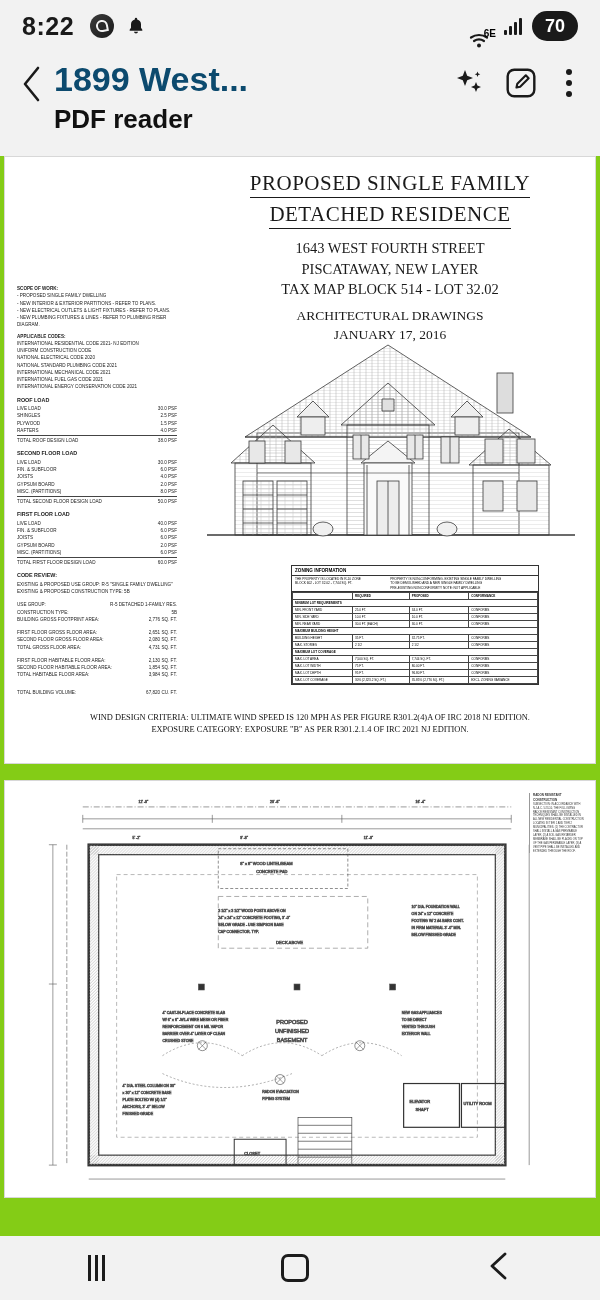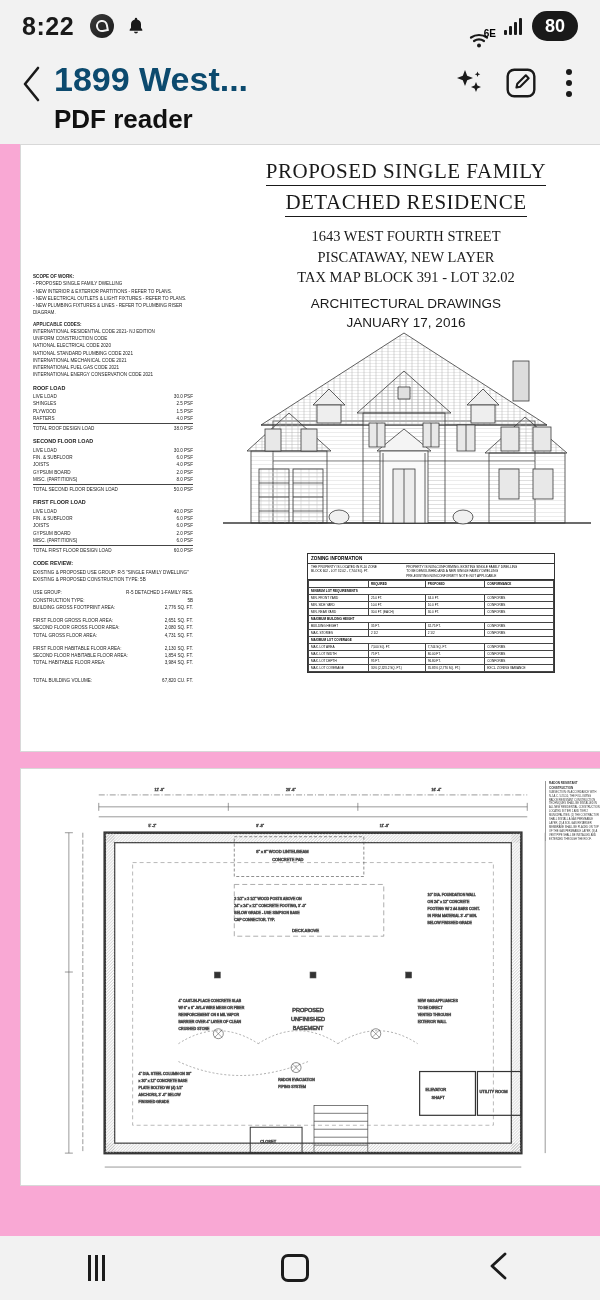--- a/index.html
+++ b/index.html
@@ -85,22 +85,23 @@
   .bar-actions { display: flex; align-items: center; gap: 18px; padding-top: 8px; flex: 0 0 auto; }
   .ai-icon { position: relative; width: 34px; height: 34px; }
   .edit-icon { width: 34px; height: 34px; }
   .kebab { width: 26px; display: flex; flex-direction: column; align-items: center; gap: 5px; }
   .kebab span { width: 6px; height: 6px; border-radius: 50%; background: #1a1a1a; }
 
   
   .doc-scroll {
     flex: 1 1 auto;
     overflow: hidden;
-    background: #f9a8d4;
-    padding: 0 20px;
+    background: #84cc16;
+    padding: 0 4px;
+    margin-top: 12px;
   }
   .page {
     background: #fff;
     border: 1px solid #d8d8d8;
     margin: 0 auto 16px auto;
     width: 592px;
     position: relative;
   }
   .page1 { height: 608px; padding: 14px 16px; }
 
@@ -114,21 +115,21 @@
     font-family: "Liberation Serif", serif;
     font-size: 21px; letter-spacing: 0.5px; color: #1a1a1a;
     border-bottom: 1.5px solid #1a1a1a; display: inline-block; padding-bottom: 1px;
     margin-top: 4px;
   }
   .sheet-head .t3 {
     font-family: "Liberation Serif", serif;
     font-size: 14.5px; margin-top: 9px; line-height: 1.42; color: #1a1a1a;
   }
   .sheet-head .t4 {
-    font-family: Liberation Sans, sans-serif;
+    font-family: Liberation Serif, serif;
     font-size: 13.5px; margin-top: 7px; line-height: 1.4; color: #1a1a1a;
   }
 
   .spec-col {
     position: absolute; left: 12px; top: 128px; width: 160px;
     font-size: 4.6px; line-height: 1.58; color: #222;
   }
   .spec-col h4 { font-size: 5.4px; margin: 5px 0 1px 0; font-weight: bold; }
   .spec-col .row { display: flex; justify-content: space-between; }
   .spec-col .row span:last-child { margin-left: 6px; }
@@ -202,21 +203,21 @@
           <circle cx="11" cy="15.5" r="2" fill="#1a1a1a"></circle>
         </svg>
         <span class="sup6">6E</span>
       </div>
       <div class="signal">
           <i></i>
           <i></i>
           <i></i>
           <i></i>
         </div>
-      <div class="battery">80</div>
+      <div class="battery">70</div>
     </div>
   </div>
 
   <div class="app-bar">
     <div class="back-chevron">
       <svg width="22" height="38" viewBox="0 0 22 38">
           <path d="M17 3L4 19l13 16" stroke="#1a1a1a" stroke-width="2.6" fill="none" stroke-linecap="round" stroke-linejoin="round"></path>
         </svg>
     </div>
     <div class="titles">
@@ -248,21 +249,21 @@
   <div class="doc-scroll">
 
     <div class="page page1">
 
       <div class="sheet-head">
         <div class="t1">PROPOSED SINGLE FAMILY</div><br>
         <div class="t2">DETACHED RESIDENCE</div>
         <div class="t3">
           <div>1643 WEST FOURTH STREET</div>
           <div>PISCATAWAY, NEW LAYER</div>
-          <div>TAX MAP BLOCK 391 - LOT 32.02</div>
+          <div>TAX MAP BLOCK 514 - LOT 32.02</div>
         </div>
         <div class="t4">
           <div>ARCHITECTURAL DRAWINGS</div>
           <div>JANUARY 17, 2016</div>
         </div>
       </div>
 
       <div class="spec-col">
         <div class="blk">
           <div style="font-weight:bold">SCOPE OF WORK:</div>
@@ -580,20 +581,24 @@
           <tr>
             <td>MAX. LOT COVERAGE</td>
             <td>30% (2,323.2 SQ. FT.)</td>
             <td>35.85% (2,776 SQ. FT.)</td>
             <td>EXCL. ZONING VARIANCE</td>
           </tr>
         </tbody>
           </table>
       </div>
 
+      <div class="wind">
+        <div>WIND DESIGN CRITERIA: ULTIMATE WIND SPEED IS 120 MPH AS PER FIGURE R301.2(4)A OF IRC 2018 NJ EDITION.</div>
+        <div>EXPOSURE CATEGORY: EXPOSURE "B" AS PER R301.2.1.4 OF IRC 2021 NJ EDITION.</div>
+      </div>
     </div>
 
     <div class="page page2">
       <div class="plan-wrap">
         <svg width="100%" height="100%" viewBox="0 0 576 402" preserveAspectRatio="none">
           <defs>
             <pattern id="hatch" width="3" height="3" patternUnits="userSpaceOnUse">
               <path d="M0 3l3-3" stroke="#9a9a9a" stroke-width="0.5"></path>
             </pattern>
           </defs>

